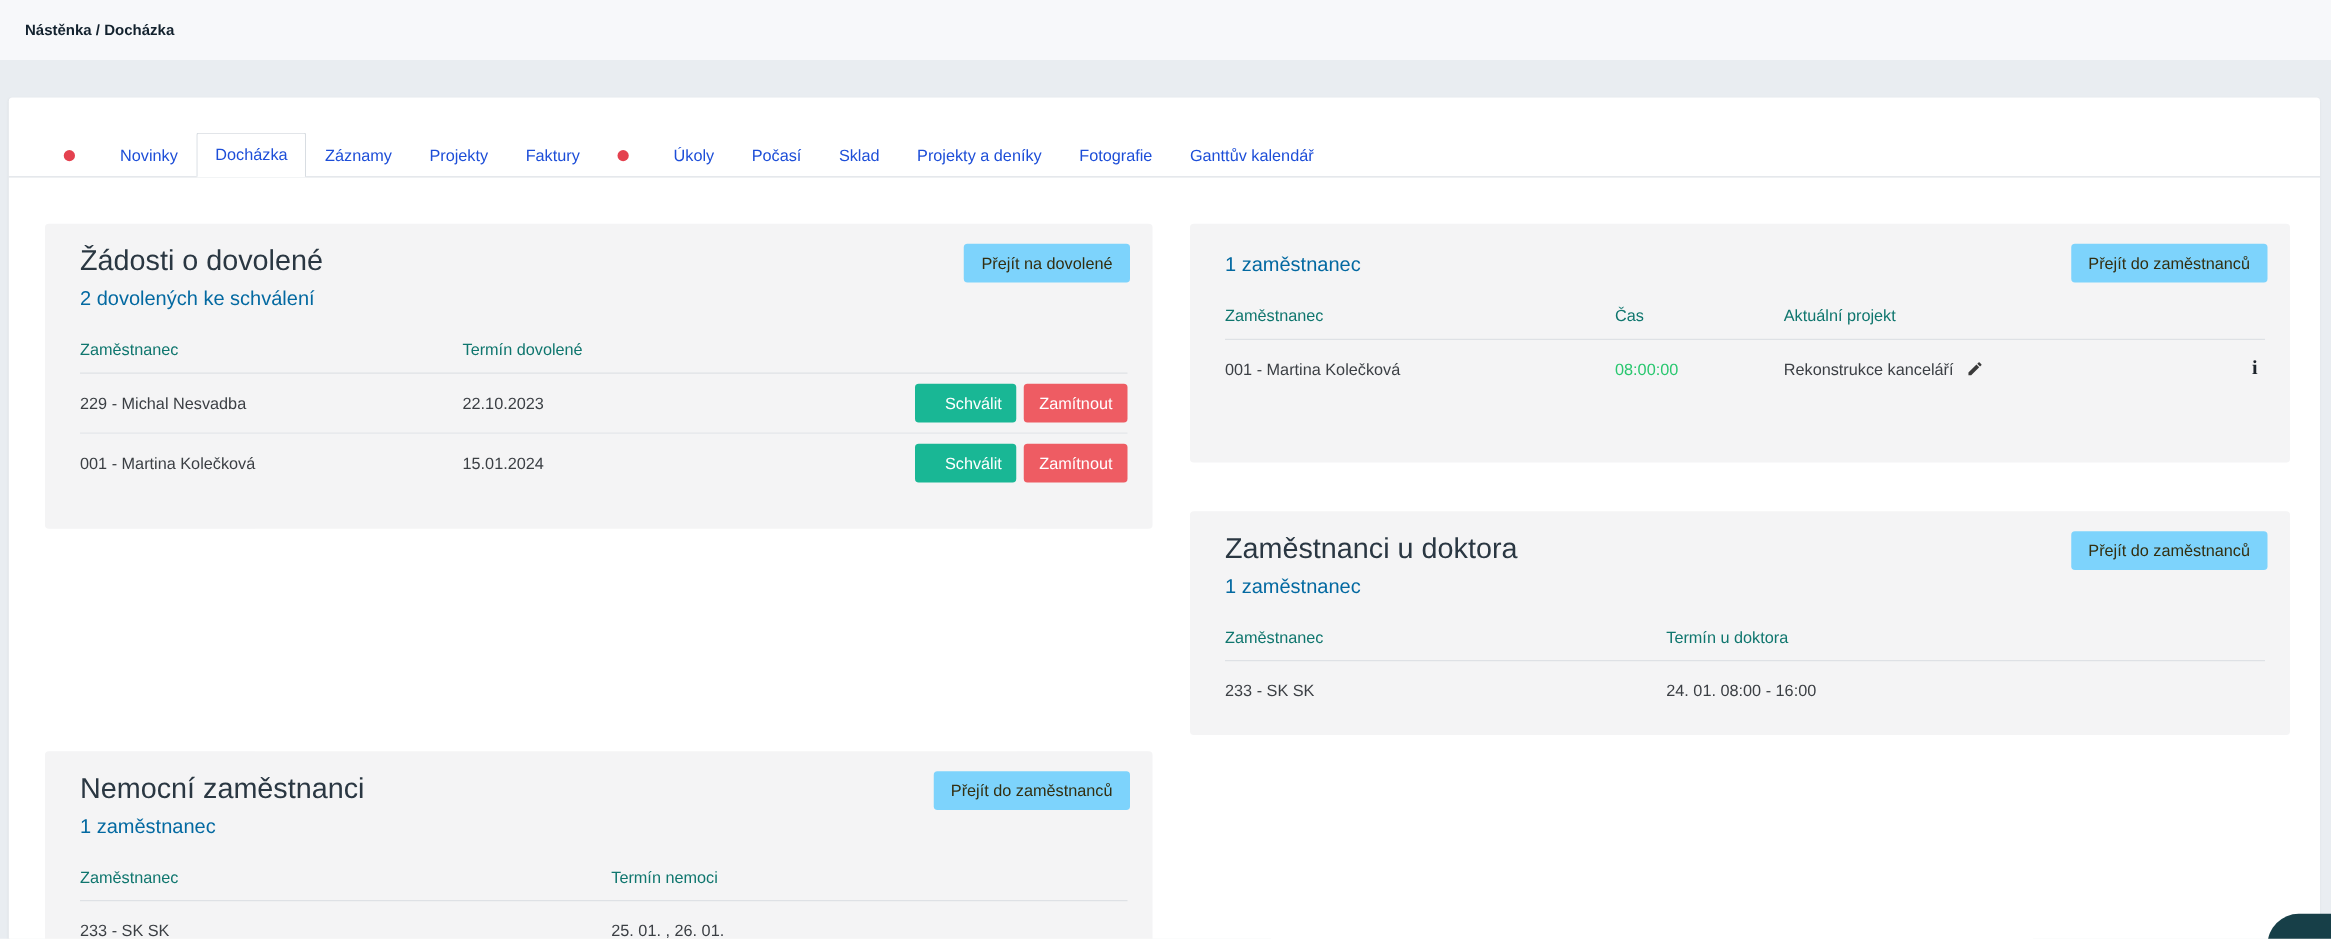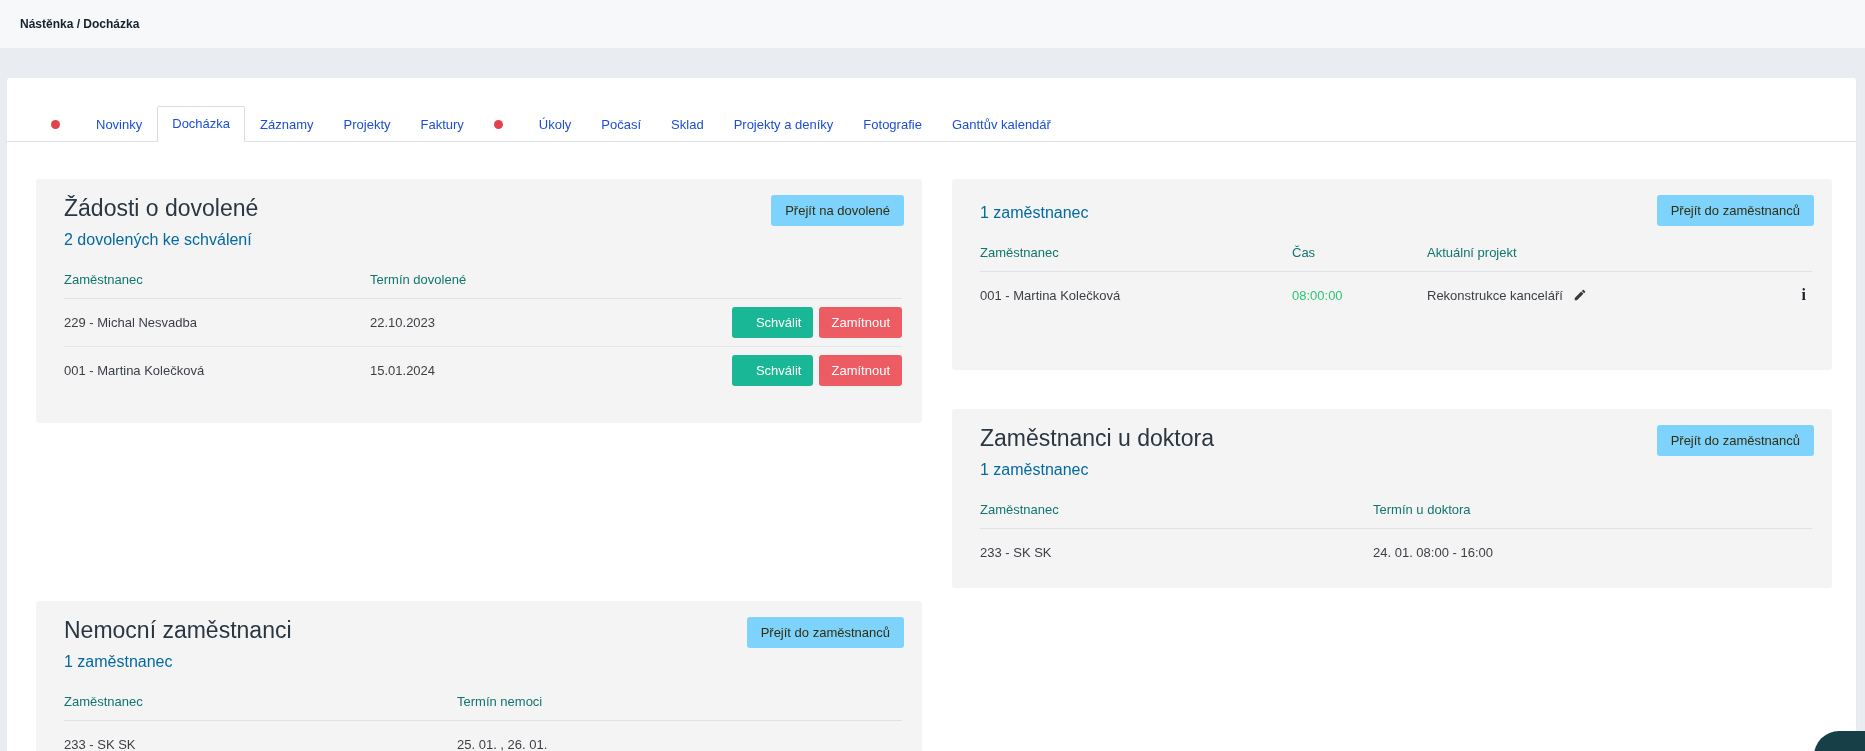--- a/index.html
+++ b/index.html
@@ -94,23 +94,23 @@
   }
   .tbl-row:last-child { border-bottom:none; }
 
   
   .col-emp-a  { width:306px; }
   .col-term-a { flex:1; }
   .col-emp-b  { width:312px; }
   .col-time-b { width:135px; }
   .col-proj-b { flex:1; display:flex; align-items:center; }
   .col-emp-c  { width:353px; }
-  .col-term-c { flex:1;margin-left:40px; }
+  .col-term-c { flex:1; }
   .col-emp-d  { width:393px; }
-  .col-term-d { flex:1; }
+  .col-term-d { flex:1;margin-left:32px; }
 
   .time-green { color:#29c76f; }
 
   .row-actions { display:flex; gap:6px; }
   .btn-approve, .btn-reject {
     border:none; border-radius:3px;
     color:#fff; font-size:13px; font-family:inherit;
     padding:8px 12px; cursor:pointer;
   }
   .btn-approve { background:#19b795;padding-left:24px; }

